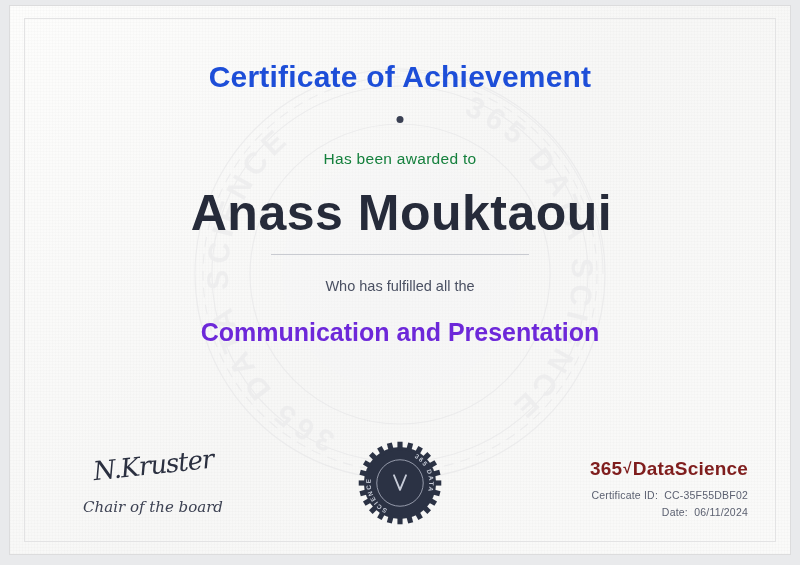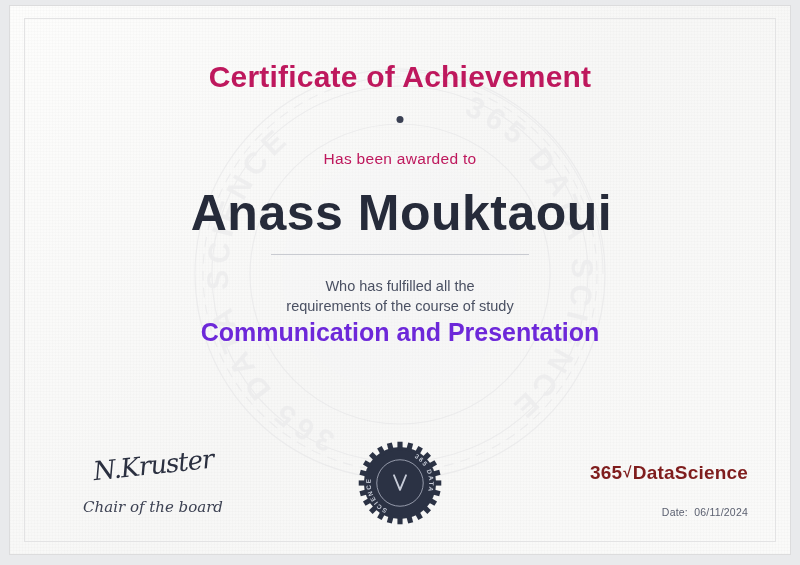--- a/index.html
+++ b/index.html
@@ -74,41 +74,41 @@
   }
 
   .title {
     position: absolute;
     top: 54px;
     left: 0;
     right: 0;
     font-size: 30px;
     font-weight: bold;
     letter-spacing: 0.2px;
-    color: #be185d;
+    color: #1d4ed8;
   }
 
   .dot {
     position: absolute;
     top: 110px;
     left: 50%;
     transform: translateX(-50%);
     width: 7px;
     height: 7px;
     border-radius: 50%;
     background: #3a4053;
   }
 
   .awarded-to {
     position: absolute;
     top: 144px;
     left: 0;
     right: 0;
     font-size: 15.5px;
-    color: #be185d;
+    color: #15803d;
     letter-spacing: 0.3px;
   }
 
   .recipient {
     position: absolute;
     top: 178px;
     left: 3px;
     right: 0;
     font-size: 50px;
     font-weight: bold;
@@ -201,21 +201,21 @@
     vertical-align: 2px;
     margin: 0 1px;
   }
   .meta-line {
     margin-top: 9px;
     font-size: 10.5px;
     color: #5b6070;
     letter-spacing: 0.2px;
     white-space: nowrap;
   }
-  .meta-line.second { margin-top: 22px; }
+  .meta-line.second { margin-top: 5px; }
 </style>
 </head>
 <body>
 
 <div class="page">
   <div class="certificate">
 
     <div class="paper-texture"></div>
     <div class="inner-border"></div>
 
@@ -253,21 +253,20 @@
       <div class="dot"></div>
 
       <div class="awarded-to">Has been awarded to</div>
 
       <div class="recipient">Anass Mouktaoui</div>
 
       <div class="divider"></div>
 
       <div class="fulfilled">
         <div>Who has fulfilled all the</div>
-        <div>requirements of the course of study</div>
       </div>
 
       <div class="course">
         <div>Communication and Presentation</div>
       </div>
 
     </div>
 
     <div class="signature-block">
       <div class="signature-mark">N.Kruster</div>
@@ -319,20 +318,24 @@
       <text font-family="Liberation Sans, sans-serif" font-size="7.5" font-weight="bold" fill="#c7ccd8" letter-spacing="1.6">
         <textPath href="#sealTop" startOffset="57%">SCIENCE</textPath>
       </text>
       <path d="M43 41 L50 58 L57 41" fill="none" stroke="#c7ccd8" stroke-width="2.2" stroke-linecap="round" stroke-linejoin="round"></path>
     </svg>
 
     <div class="brand-block">
       <div class="brand-logo">
         <span>365</span><span class="tick">√</span><span>DataScience</span>
       </div>
+      <div class="meta-line">
+        <span>Certificate ID:</span>
+        &nbsp;<span>CC-35F55DBF02</span>
+      </div>
       <div class="meta-line second">
         <span>Date:</span>
         &nbsp;<span>06/11/2024</span>
       </div>
     </div>
 
   </div>
 </div>
 
 </body></html>

